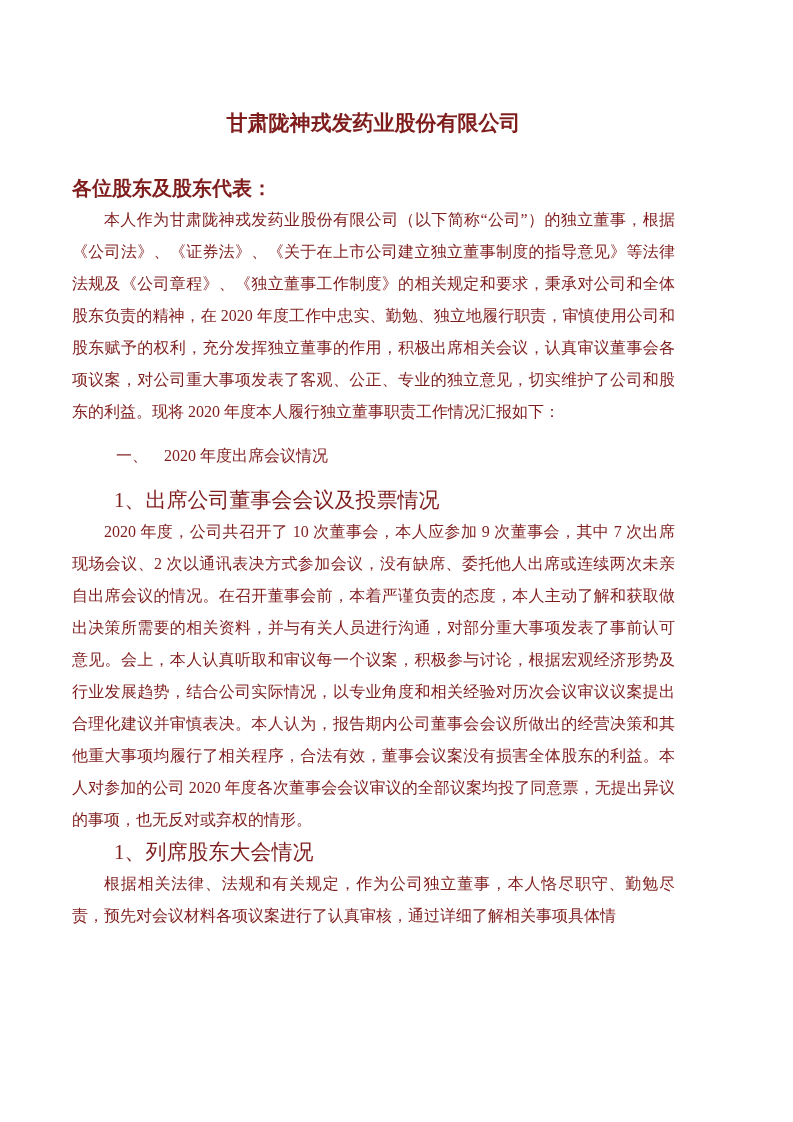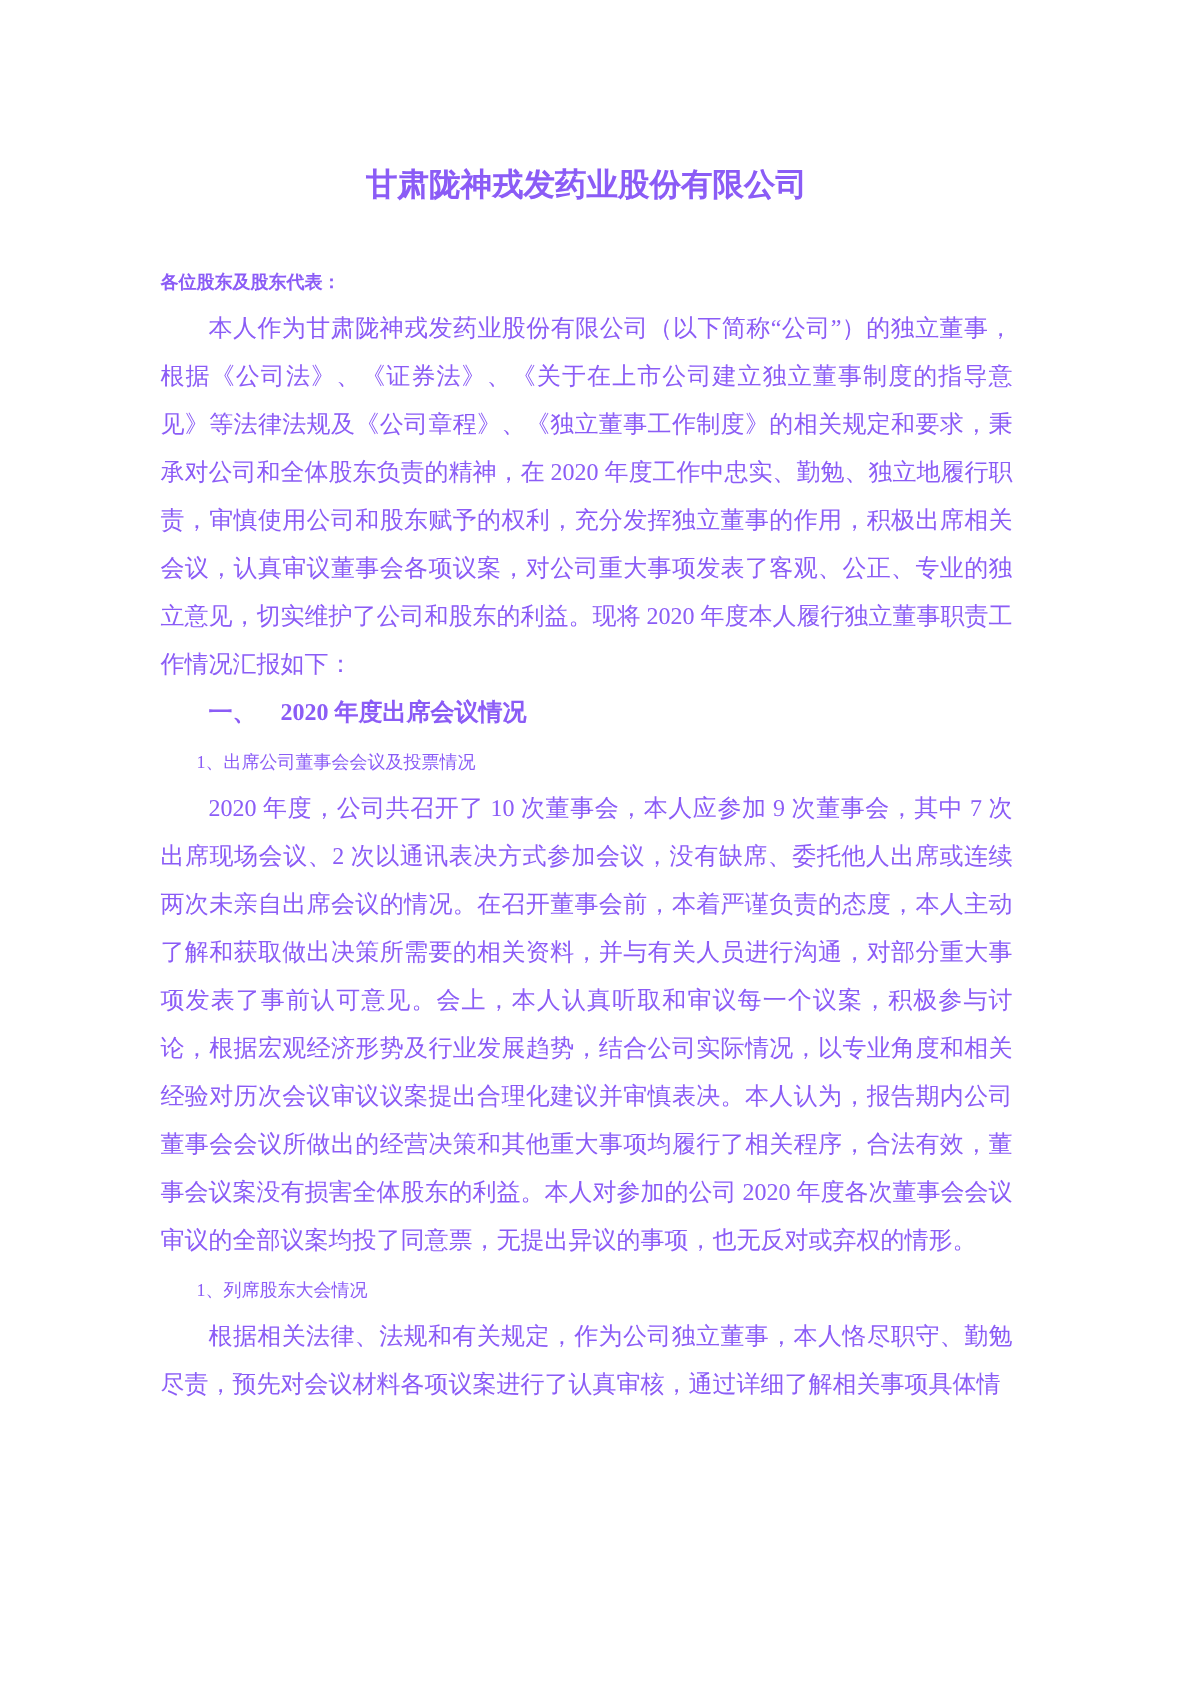--- a/index.html
+++ b/index.html
@@ -7,55 +7,55 @@
     padding: 0;
     background: #ffffff;
   }
   .page {
     position: relative;
     width: 793px;
     height: 1122px;
     margin: 0 auto;
     background: #ffffff;
     box-sizing: border-box;
-    padding: 100px 118px 0 107px;
+    padding: 100px 118px 0 72px;
     font-family: "Liberation Serif", "DejaVu Serif", serif;
-    color: #8b5cf6;
+    color: #7f1d1d;
     overflow: hidden;
   }
   .doc-title {
     text-align: center;
     font-weight: bold;
     font-size: 21px;
     line-height: 46px;
   }
   .salutation {
     font-weight: bold;
-    font-size: 12px;
+    font-size: 20px;
     line-height: 32px;
     margin-top: 26px;
     text-align: justify;
   }
   .para {
     font-size: 16px;
     line-height: 32px;
     text-align: justify;
     text-indent: 2em;
     margin: 0;
   }
   .section {
-    font-weight: bold;
+    font-weight: normal;
     font-size: 16px;
     line-height: 32px;
     text-indent: 2em;
     text-align: justify;
-    margin: 0;
+    margin: 12px;
   }
   .sub {
-    font-size: 12px;
+    font-size: 21px;
     line-height: 32px;
     text-indent: 2em;
     text-align: justify;
     margin: 0;
   }
 </style>
 </head>
 <body>
 
 <div class="page">

